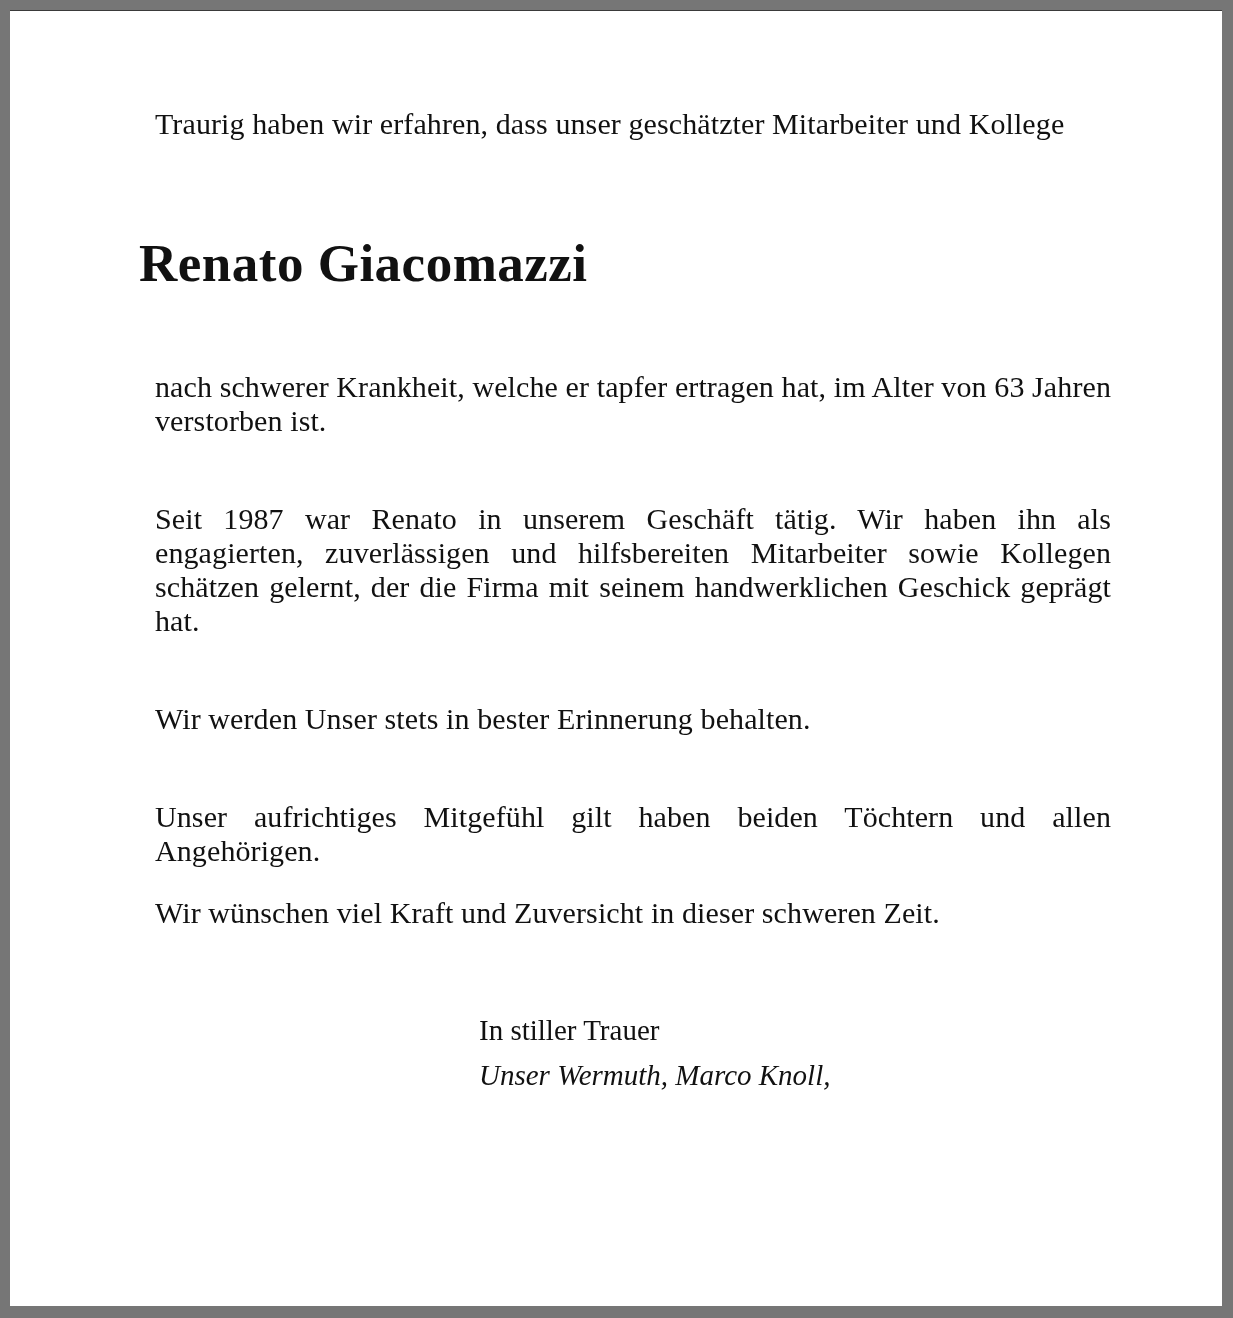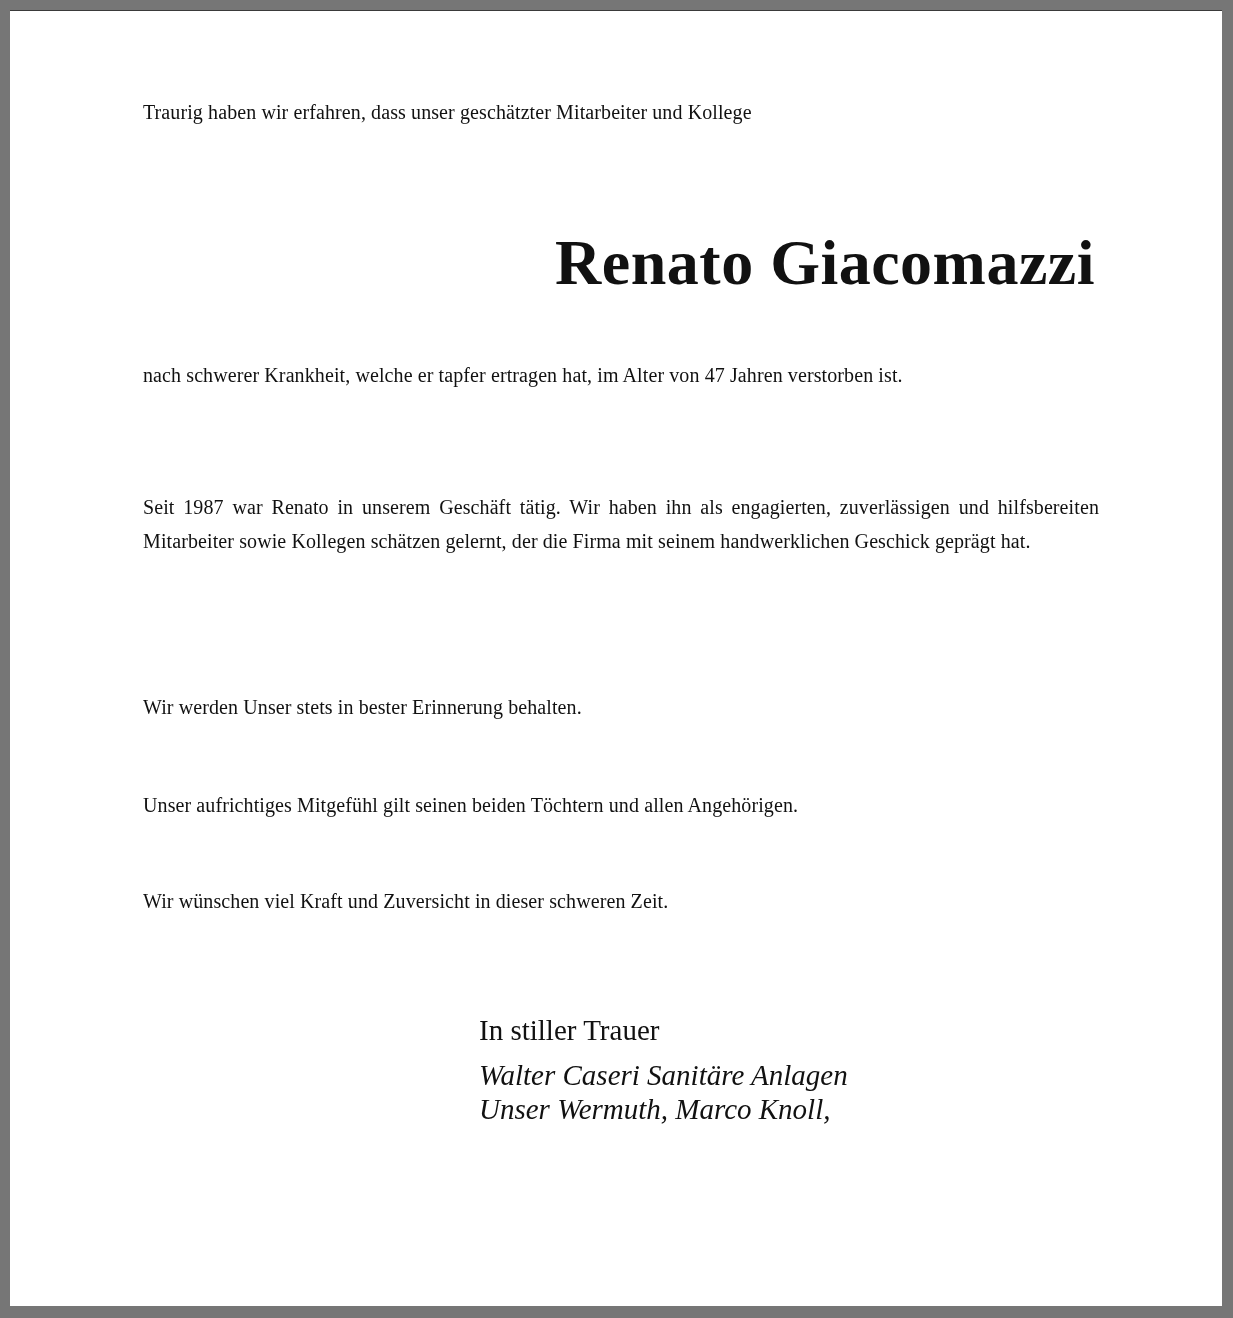--- a/index.html
+++ b/index.html
@@ -22,38 +22,38 @@
     }
     .content {
       position: absolute;
       left: 129px;
       top: 0;
       width: 956px;
       font-family: "Liberation Serif", "DejaVu Serif", serif;
       color: #111111;
     }
     .para {
-      font-size: 20px;
+      font-size: 30px;
       line-height: 34px;
       text-align: justify;
       text-align-last: left;
-      margin: 4px;
+      margin: 16px;
       position: absolute;
       left: 0;
       width: 956px;
       letter-spacing: 0.1px;
     }
     .intro { top: 80px; }
     .name {
       position: absolute;
       top: 212px;
       left: 0;
       width: 956px;
-      text-align: right;
-      font-size: 64px;
+      text-align: left;
+      font-size: 53px;
       font-weight: bold;
       line-height: 80px;
       letter-spacing: 0.5px;
     }
     .p1 { top: 343px; }
     .p2 { top: 475px; }
     .p3 { top: 675px; }
     .p4 { top: 773px; }
     .p5 { top: 869px; }
     .closing {
@@ -74,24 +74,23 @@
     }
     .signatories div { white-space: nowrap; }
   </style>
 </head>
 <body>
 
 <div class="frame">
   <div class="content">
     <p class="para intro">Traurig haben wir erfahren, dass unser geschätzter Mitarbeiter und Kollege</p>
     <div class="name">Renato Giacomazzi</div>
-    <p class="para p1">nach schwerer Krankheit, welche er tapfer ertragen hat, im Alter von 47 Jahren verstorben ist.</p>
+    <p class="para p1">nach schwerer Krankheit, welche er tapfer ertragen hat, im Alter von 63 Jahren verstorben ist.</p>
     <p class="para p2">Seit 1987 war Renato in unserem Geschäft tätig. Wir haben ihn als engagierten, zuverlässigen und hilfsbereiten Mitarbeiter sowie Kollegen schätzen gelernt, der die Firma mit seinem handwerklichen Geschick geprägt hat.</p>
     <p class="para p3">Wir werden Unser stets in bester Erinnerung behalten.</p>
-    <p class="para p4">Unser aufrichtiges Mitgefühl gilt seinen beiden Töchtern und allen Angehörigen.</p>
+    <p class="para p4">Unser aufrichtiges Mitgefühl gilt haben beiden Töchtern und allen Angehörigen.</p>
     <p class="para p5">Wir wünschen viel Kraft und Zuversicht in dieser schweren Zeit.</p>
     <div class="closing">In stiller Trauer</div>
     <div class="signatories">
-      <div>Walter Caseri Sanitäre Anlagen</div>
       <div>Unser Wermuth, Marco Knoll,</div>
     </div>
   </div>
 </div>
 
 </body></html>

